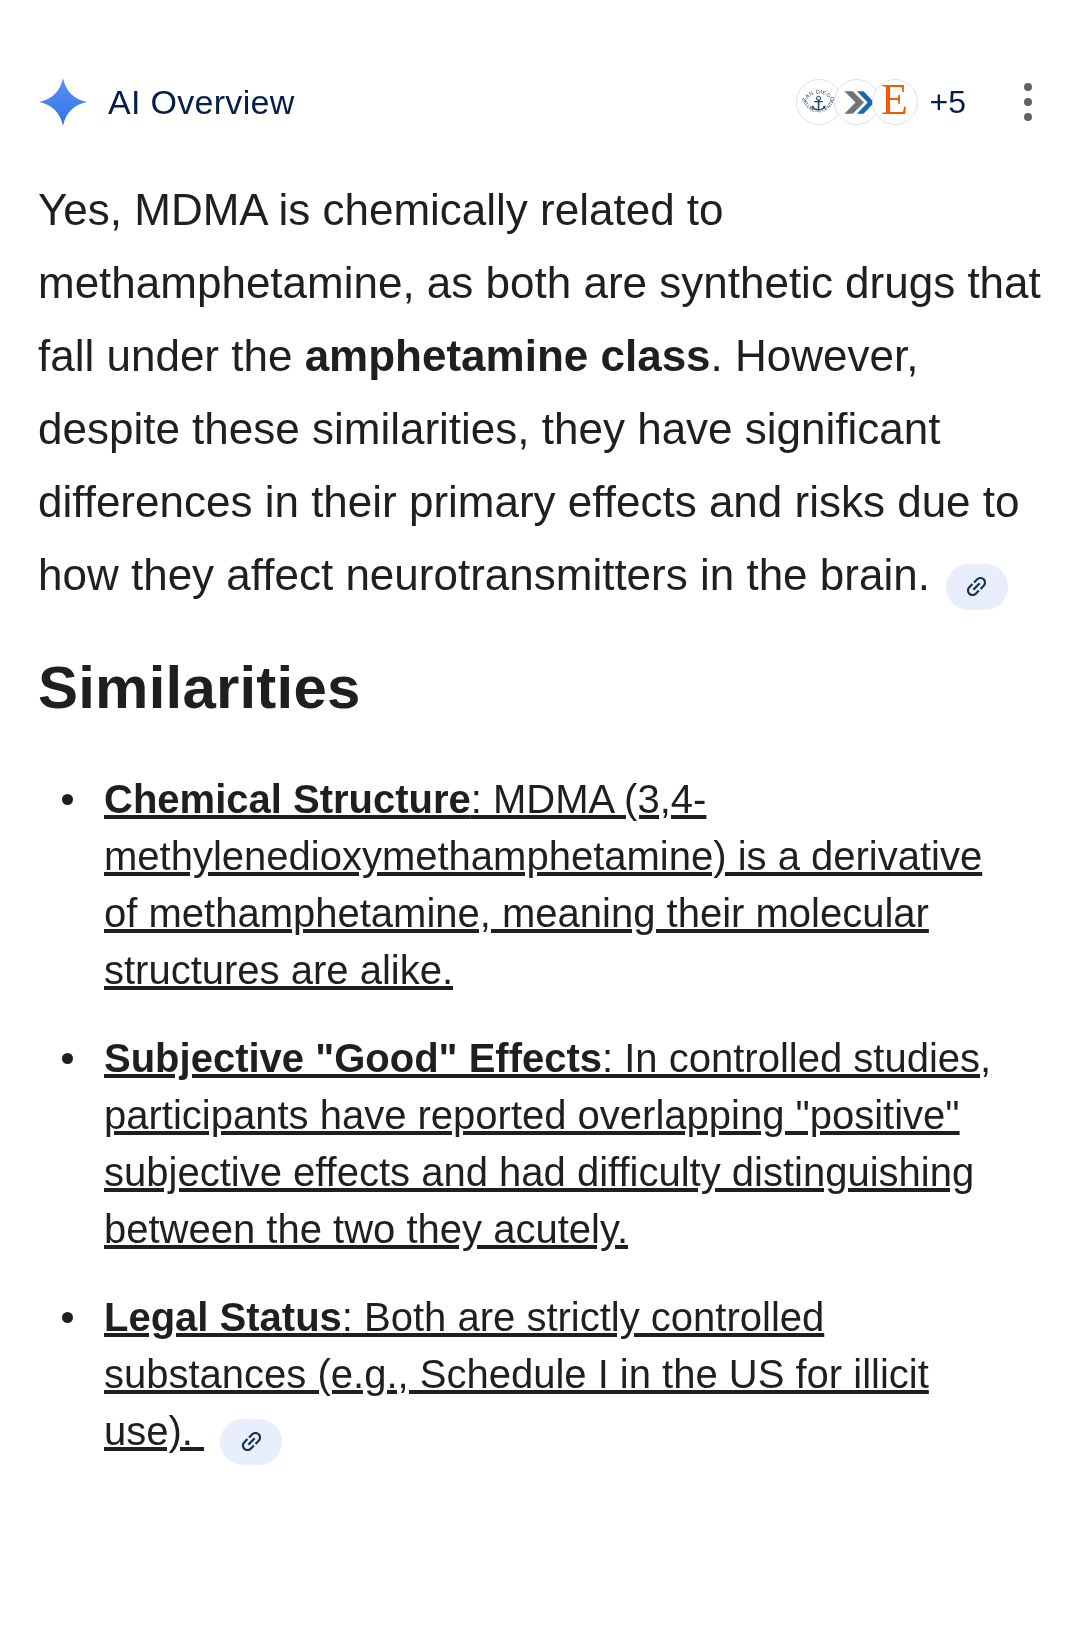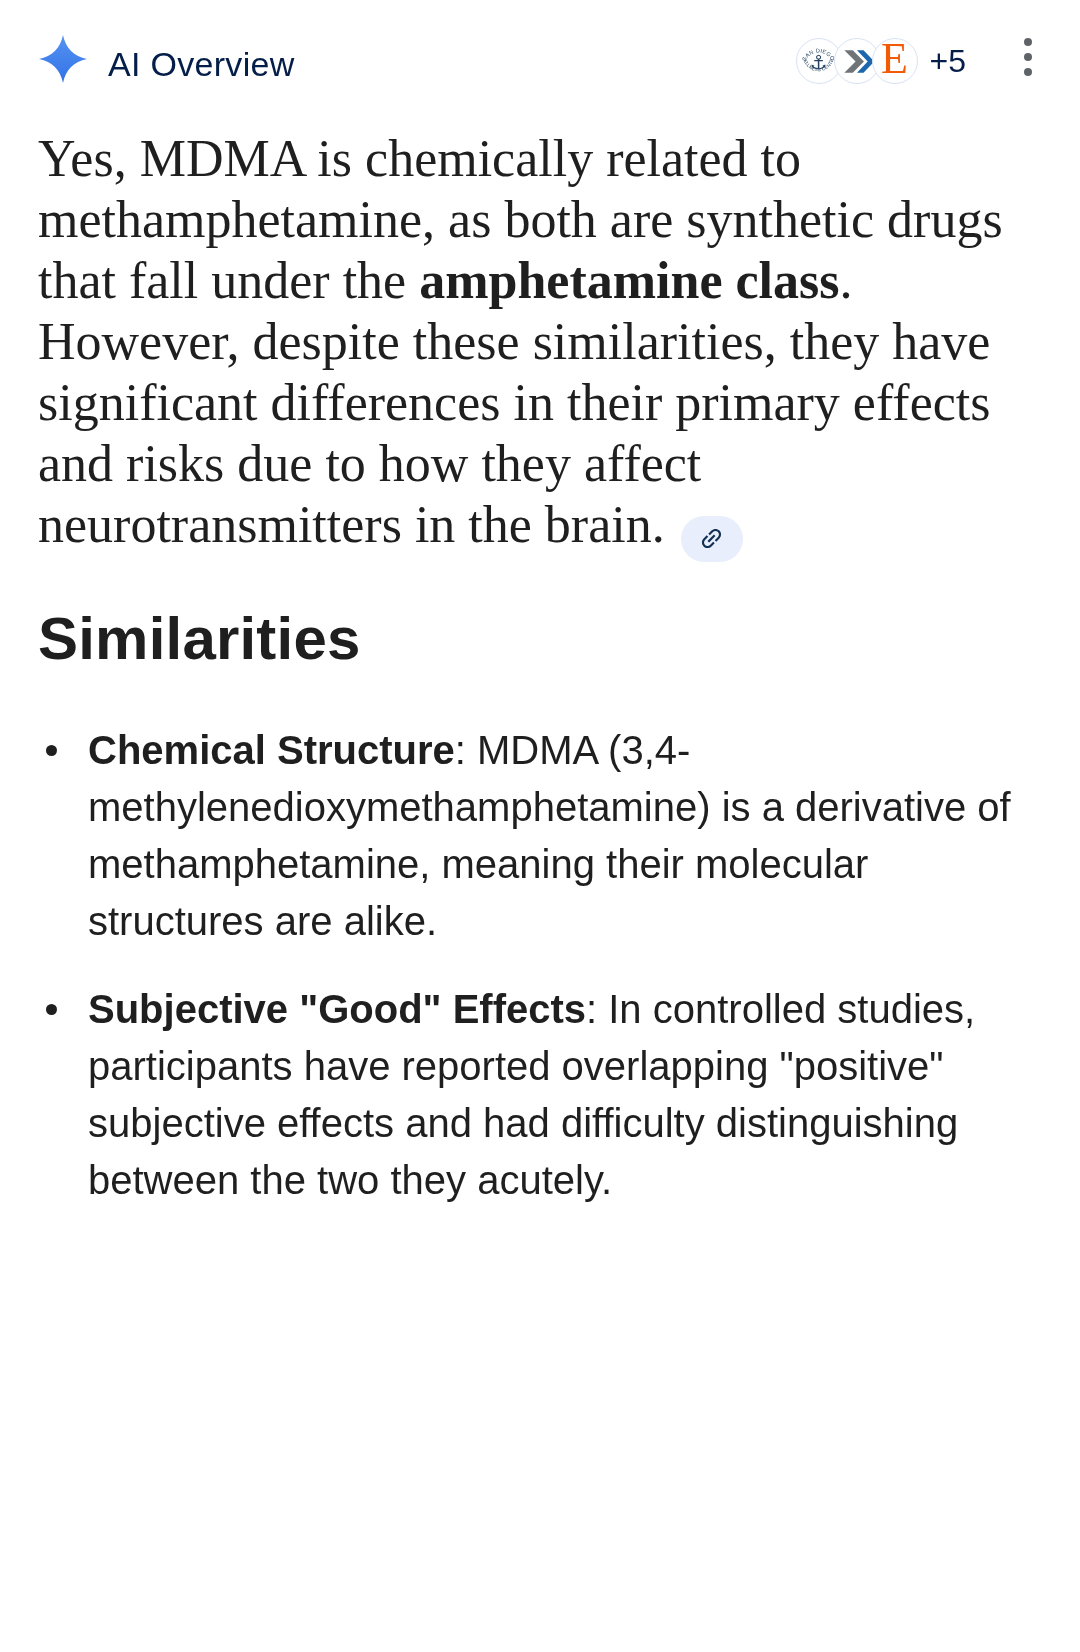--- a/index.html
+++ b/index.html
@@ -7,21 +7,21 @@
     width: 1080px;
     height: 1652px;
     overflow: hidden;
     background: #ffffff;
     font-family: "Liberation Sans", sans-serif;
     color: var(--body-text, #1f1f1f);
   }
   .page { padding: 30px 38px 0; box-sizing: border-box; }
 
   
-  .hdr { display: flex; align-items: flex-end; height: 54px; }
+  .hdr { display: flex; align-items: center; height: 54px; margin-top: 45px; }
   .sparkle { width: 50px; height: 50px; display: inline-flex; }
   .title {
     font-size: 34px;
     color: var(--title-text, #041e49);
     letter-spacing: 0.3px;
     margin-left: 20px;
     white-space: nowrap;
   }
   .sources { margin-left: auto; display: flex; align-items: center; }
   .fav {
@@ -47,24 +47,23 @@
     white-space: nowrap;
   }
   .menu {
     background: none; border: none; padding: 6px 8px; margin-left: 48px;
     cursor: pointer; display: inline-flex; align-items: center;
   }
 
   
   .intro {
     margin: 44px 0 0;
-    font-size: 52px;
-    line-height: 61px;
+    font-size: 44px;
+    line-height: 73px;
     max-width: 1004px;
-    font-family: Liberation Serif, serif;
   }
   .intro b, .bullets b { font-weight: bold; }
 
   
   .chip {
     display: inline-flex; align-items: center; justify-content: center;
     width: 62px; height: 46px;
     border: none; border-radius: 23px;
     background: var(--chip-bg, #e8eefb);
     margin-left: 16px;
@@ -75,21 +74,21 @@
   
   .heading {
     font-size: 60px;
     line-height: 54px;
     font-weight: bold;
     margin: 50px 0 56px;
     letter-spacing: 0.2px;
   }
 
   
-  .bullets { list-style: none; margin: 0; padding: 0; max-width: 1004px; }
+  .bullets { list-style: none; margin: 16px; padding: 0; max-width: 1004px; text-decoration: underline; }
   .bullets li {
     position: relative;
     padding-left: 50px;
     font-size: 40px;
     line-height: 57px;
     margin-bottom: 31px;
   }
   .bullets li::before {
     content: "";
     position: absolute;
@@ -162,16 +161,25 @@
             <path style="fill:var(--chip-icon,#122f54)" d="M3.9 12c0-1.71 1.39-3.1 3.1-3.1h4V7H7c-2.76 0-5 2.24-5 5s2.24 5 5 5h4v-1.9H7c-1.71 0-3.1-1.39-3.1-3.1zM8 13h8v-2H8v2zm9-6h-4v1.9h4c1.71 0 3.1 1.39 3.1 3.1s-1.39 3.1-3.1 3.1h-4V17h4c2.76 0 5-2.24 5-5s-2.24-5-5-5z"></path>
           </g>
         </svg>
       </button></p>
 
   <h2 class="heading">Similarities</h2>
 
   <ul class="bullets" id="bullets">
       <li><b>Chemical Structure</b><span>: MDMA (3,4-methylenedioxymethamphetamine) is a derivative of methamphetamine, meaning their molecular structures are alike.</span></li>
       <li><b>Subjective "Good" Effects</b><span>: In controlled studies, participants have reported overlapping "positive" subjective effects and had difficulty distinguishing between the two they acutely.</span></li>
+      <li><b>Legal Status</b><span>: Both are strictly controlled substances (e.g., Schedule I in the US for illicit use).</span>
+  <button class="chip">
+          <svg width="27" height="27" viewBox="0 0 24 24" aria-hidden="true">
+            <g transform="rotate(-45 12 12)">
+              <path style="fill:var(--chip-icon,#122f54)" d="M3.9 12c0-1.71 1.39-3.1 3.1-3.1h4V7H7c-2.76 0-5 2.24-5 5s2.24 5 5 5h4v-1.9H7c-1.71 0-3.1-1.39-3.1-3.1zM8 13h8v-2H8v2zm9-6h-4v1.9h4c1.71 0 3.1 1.39 3.1 3.1s-1.39 3.1-3.1 3.1h-4V17h4c2.76 0 5-2.24 5-5s-2.24-5-5-5z"></path>
+            </g>
+          </svg>
+        </button>
+</li>
     </ul>
 
   <div class="page-bottom"></div>
 </div>
 
 </body></html>

